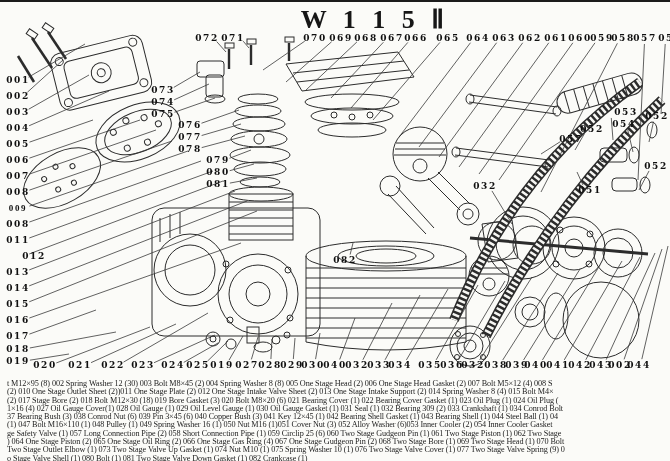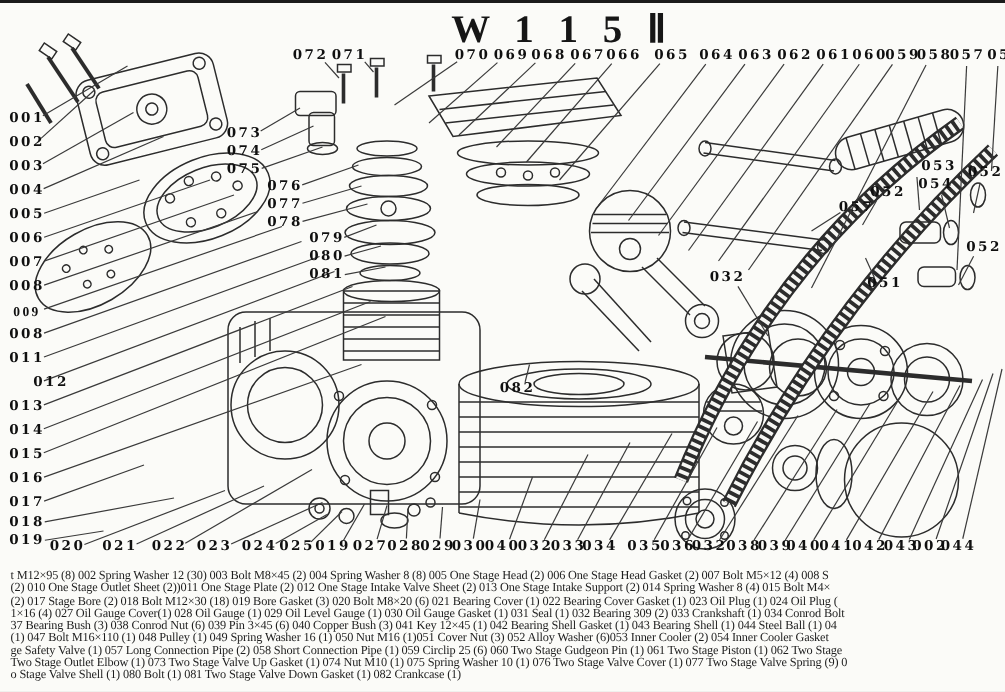--- a/index.html
+++ b/index.html
@@ -402,16 +402,17 @@
   <div id="title">W 1 1 5 Ⅱ</div>
 
   <div id="parts-list">
       <div class="pl-line">t M12×95 (8) 002 Spring Washer 12 (30) 003 Bolt M8×45 (2) 004 Spring Washer 8 (8) 005 One Stage Head (2) 006 One Stage Head Gasket (2) 007 Bolt M5×12 (4) 008 S</div>
       <div class="pl-line">(2) 010 One Stage Outlet Sheet (2))011 One Stage Plate (2) 012 One Stage Intake Valve Sheet (2) 013 One Stage Intake Support (2) 014 Spring Washer 8 (4) 015 Bolt M4×</div>
       <div class="pl-line">(2) 017 Stage Bore (2) 018 Bolt M12×30 (18) 019 Bore Gasket (3) 020 Bolt M8×20 (6) 021 Bearing Cover (1) 022 Bearing Cover Gasket (1) 023 Oil Plug (1) 024 Oil Plug (</div>
       <div class="pl-line">1×16 (4) 027 Oil Gauge Cover(1) 028 Oil Gauge (1) 029 Oil Level Gauge (1) 030 Oil Gauge Gasket (1) 031 Seal (1) 032 Bearing 309 (2) 033 Crankshaft (1) 034 Conrod Bolt</div>
       <div class="pl-line">37 Bearing Bush (3) 038 Conrod Nut (6) 039 Pin 3×45 (6) 040 Copper Bush (3) 041 Key 12×45 (1) 042 Bearing Shell Gasket (1) 043 Bearing Shell (1) 044 Steel Ball (1) 04</div>
       <div class="pl-line">(1) 047 Bolt M16×110 (1) 048 Pulley (1) 049 Spring Washer 16 (1) 050 Nut M16 (1)051 Cover Nut (3) 052 Alloy Washer (6)053 Inner Cooler (2) 054 Inner Cooler Gasket</div>
       <div class="pl-line">ge Safety Valve (1) 057 Long Connection Pipe (2) 058 Short Connection Pipe (1) 059 Circlip 25 (6) 060 Two Stage Gudgeon Pin (1) 061 Two Stage Piston (1) 062 Two Stage</div>
+      <div class="pl-line">) 064 One Stage Piston (2) 065 One Stage Oil Ring (2) 066 One Stage Gas Ring (4) 067 One Stage Gudgeon Pin (2) 068 Two Stage Bore (1) 069 Two Stage Head (1) 070 Bolt</div>
       <div class="pl-line">Two Stage Outlet Elbow (1) 073 Two Stage Valve Up Gasket (1) 074 Nut M10 (1) 075 Spring Washer 10 (1) 076 Two Stage Valve Cover (1) 077 Two Stage Valve Spring (9) 0</div>
       <div class="pl-line">o Stage Valve Shell (1) 080 Bolt (1) 081 Two Stage Valve Down Gasket (1) 082 Crankcase (1)</div>
     </div>
 </div>
 
 </body></html>

